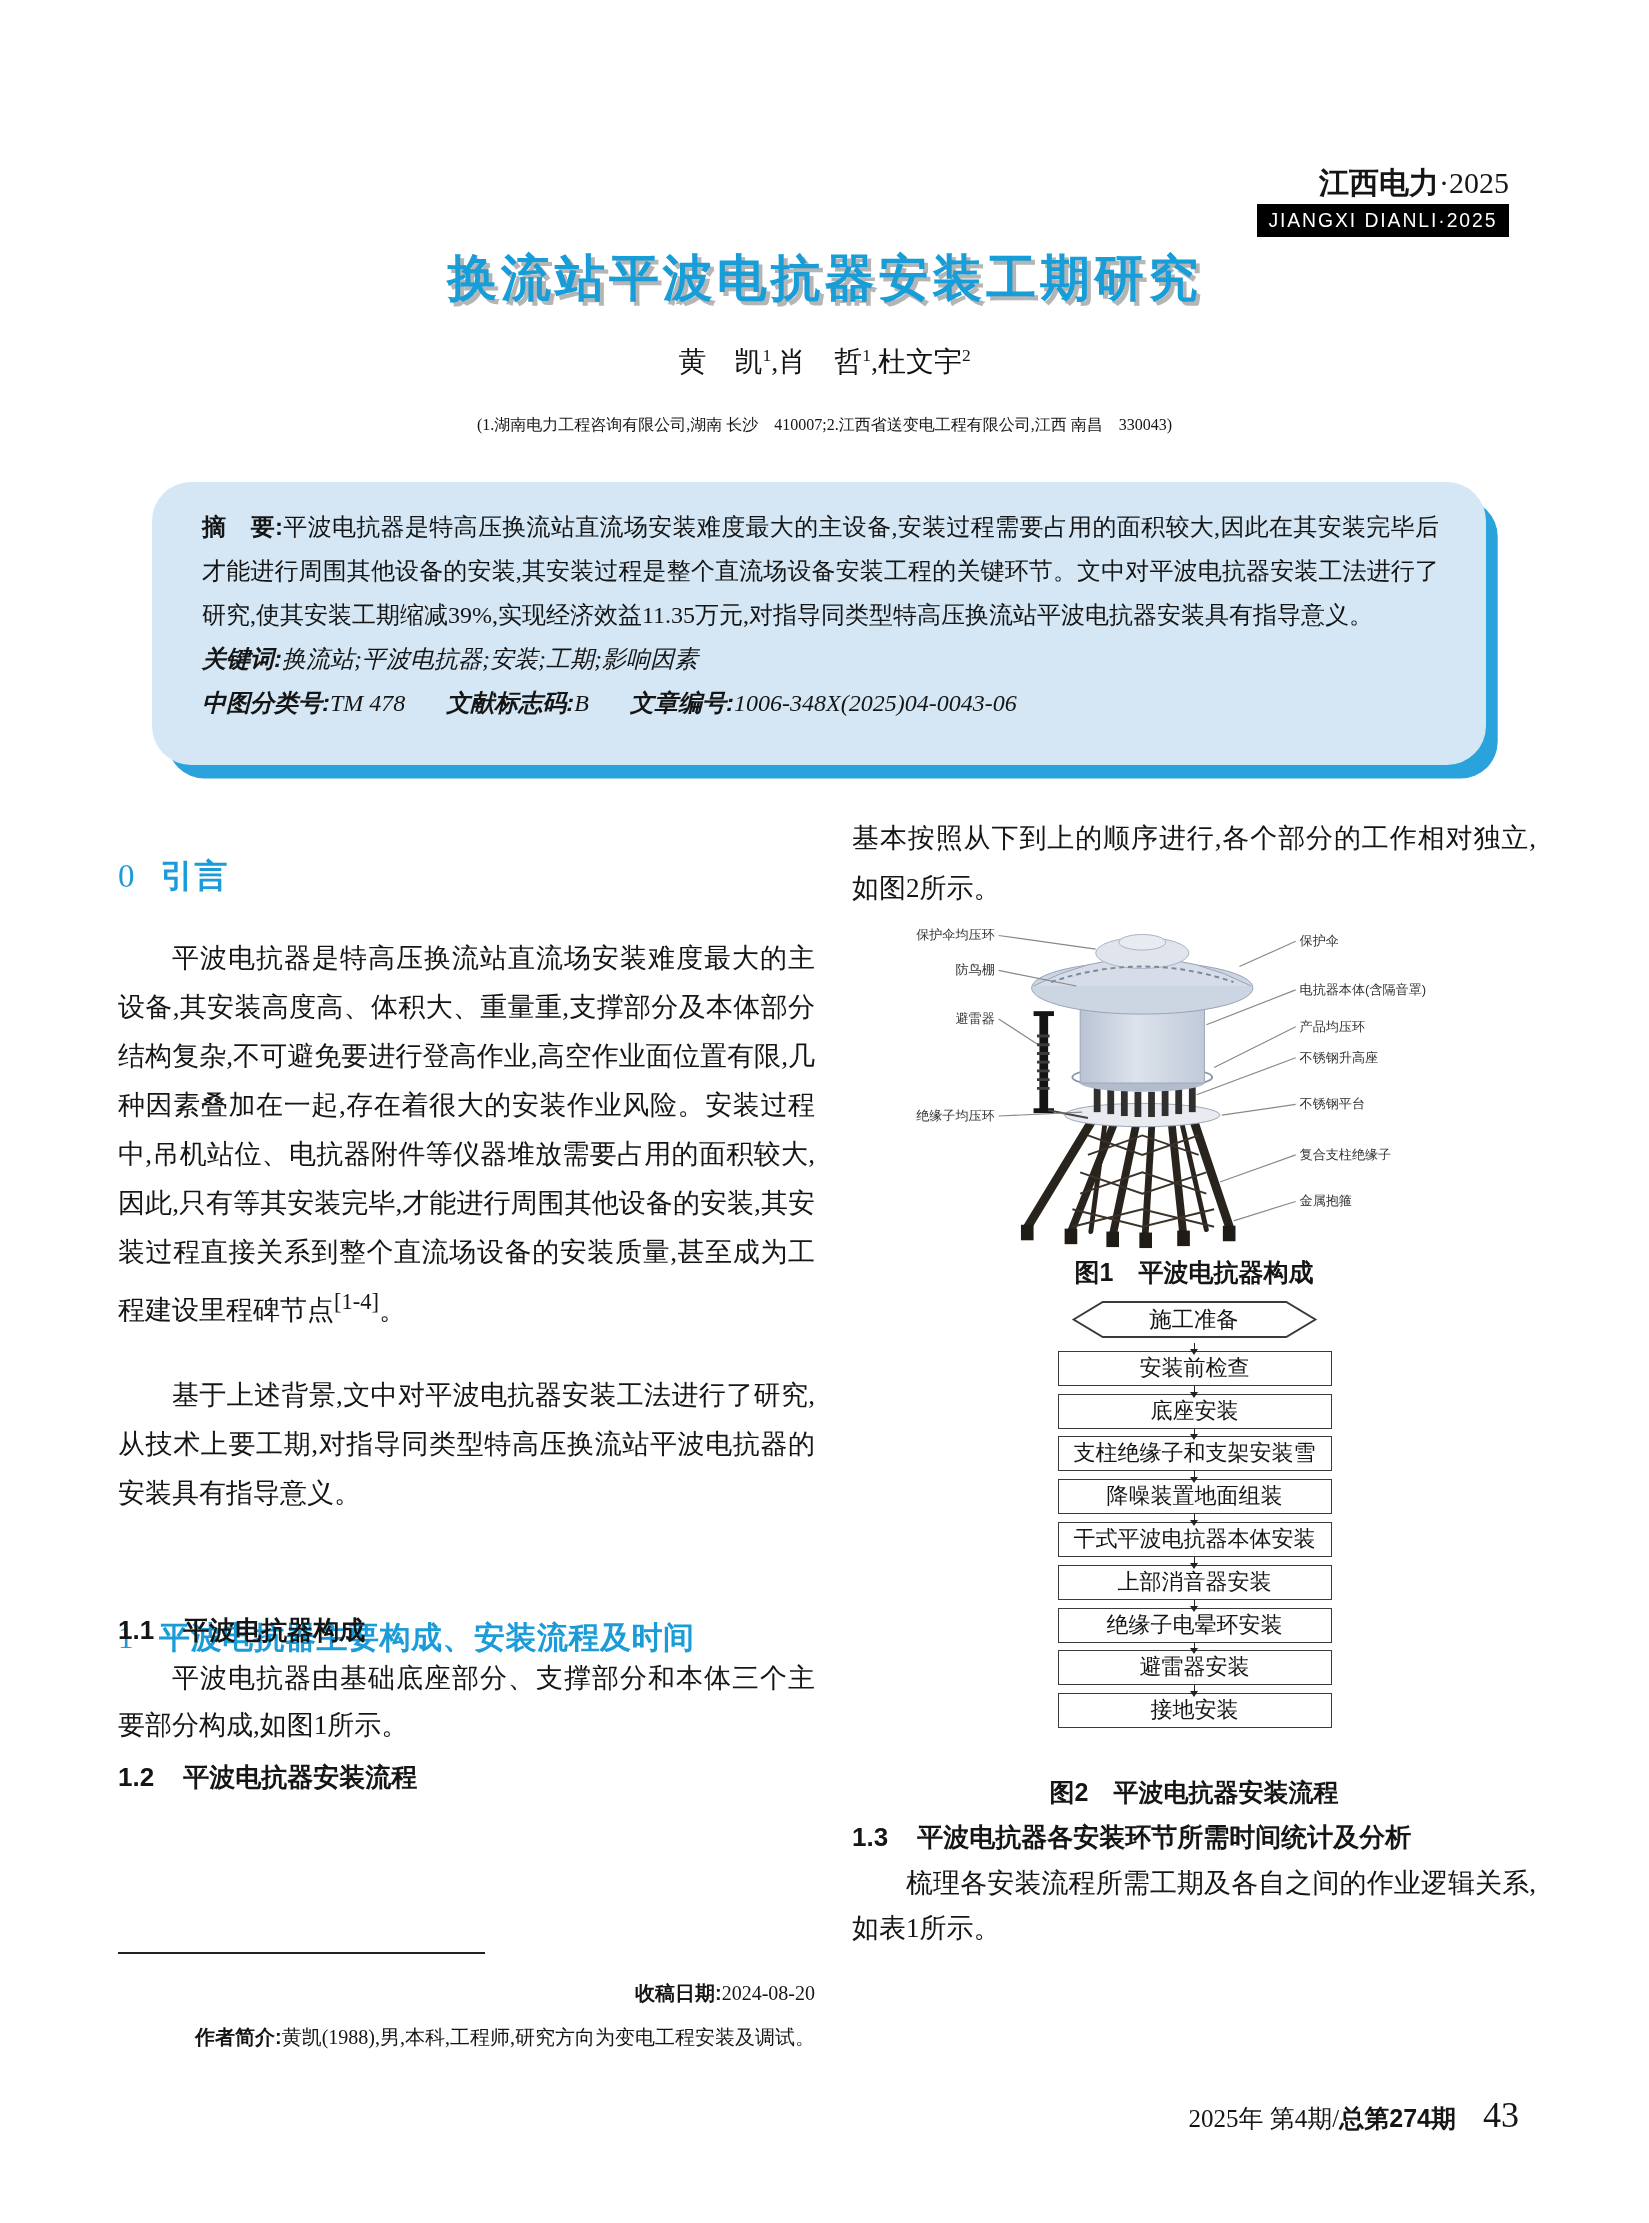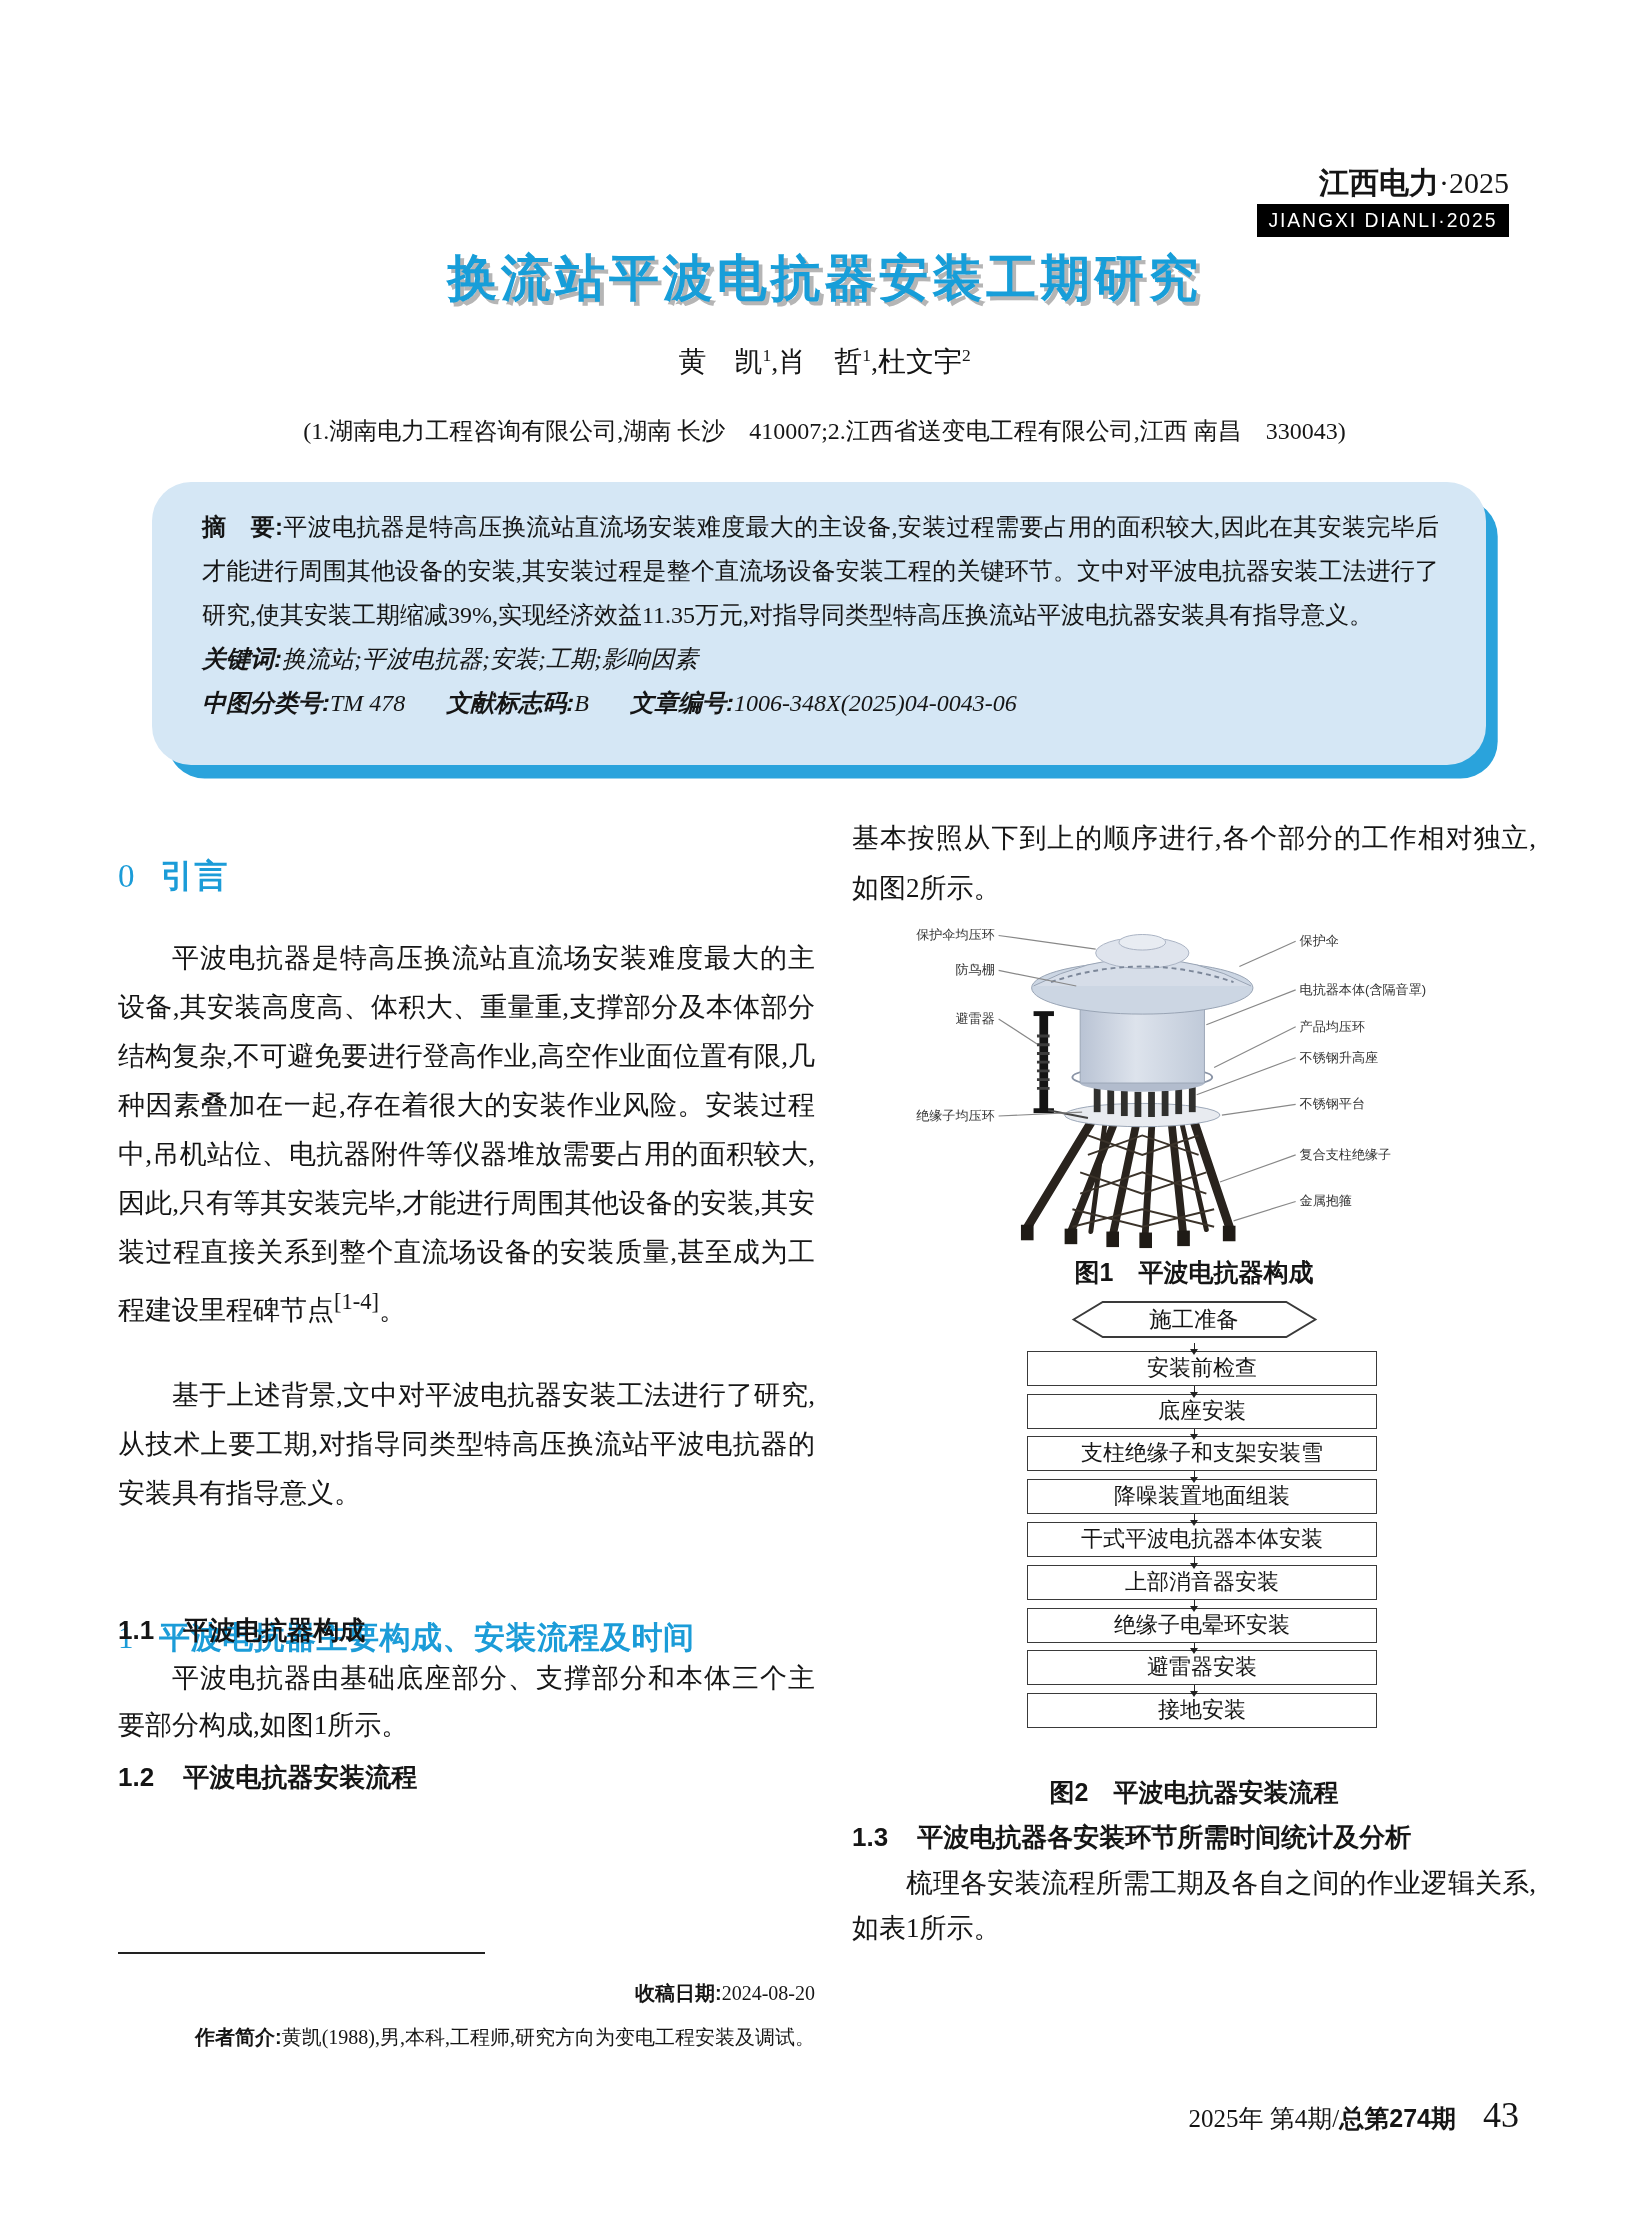--- a/index.html
+++ b/index.html
@@ -20,21 +20,21 @@
 
   
   .title {
     top:245px; left:116px; width:1417px; text-align:center;
     font-family:"Liberation Sans",sans-serif; font-weight:bold;
     font-size:50px; color:#179ed9; letter-spacing:3.9px;
     text-shadow:3.9px 3.9px 0 #b5b5b5;
   }
   .authors { top:343px; left:116px; width:1417px; text-align:center; font-size:28px; }
   .authors sup { font-size:17.5px; }
-  .affil { top:415px; left:116px; width:1417px; text-align:center; font-size:24px; }
+  .affil { top:415px; left:116px; width:1417px; text-align:center; font-size:16px; }
 
   
   .abstract-box {
     top:482px; left:152px; width:1334px; height:283px;
     background:#d5e7f5; border-radius:39px;
     box-shadow:13.6px 15.5px 0 -1.9px #2aa3dc;
     box-sizing:border-box; padding:23px 47px 0 50px;
     font-size:24px; line-height:44px;
   }
   .abstract-box .lbl { font-family:"Liberation Sans",sans-serif; font-weight:bold; }
@@ -68,21 +68,21 @@
   .fig-caption { font-family:"Liberation Sans",sans-serif; font-weight:bold;
                  font-size:25px; text-align:center; width:684px; }
   .cap1 { top:1256px; }
   .cap2 { top:1776px; }
   .s13 { top:1820px; }
   .p-s13 { top:1861px; line-height:45px; }
 
   
   .flow { top:1300px; left:1027px; width:335px; }
   .fc-box {
-    box-sizing:border-box; width:350px; height:35px; margin:0 auto;
+    box-sizing:border-box; width:274px; height:35px; margin:0 auto;
     border:1.9px solid #3a3a3a; background:#fff;
     font-size:22px; line-height:31px; text-align:center;
   }
   .fc-arrow { width:1.9px; height:7.8px; background:#222; margin:0 auto; position:relative; }
   .fc-arrow::after {
     content:""; position:absolute; left:-3.9px; top:5.8px;
     border-left:4.9px solid transparent; border-right:4.9px solid transparent;
     border-top:6.8px solid #222;
   }
   .hex-text { font-size:23px; font-family:"Liberation Serif",serif; }

